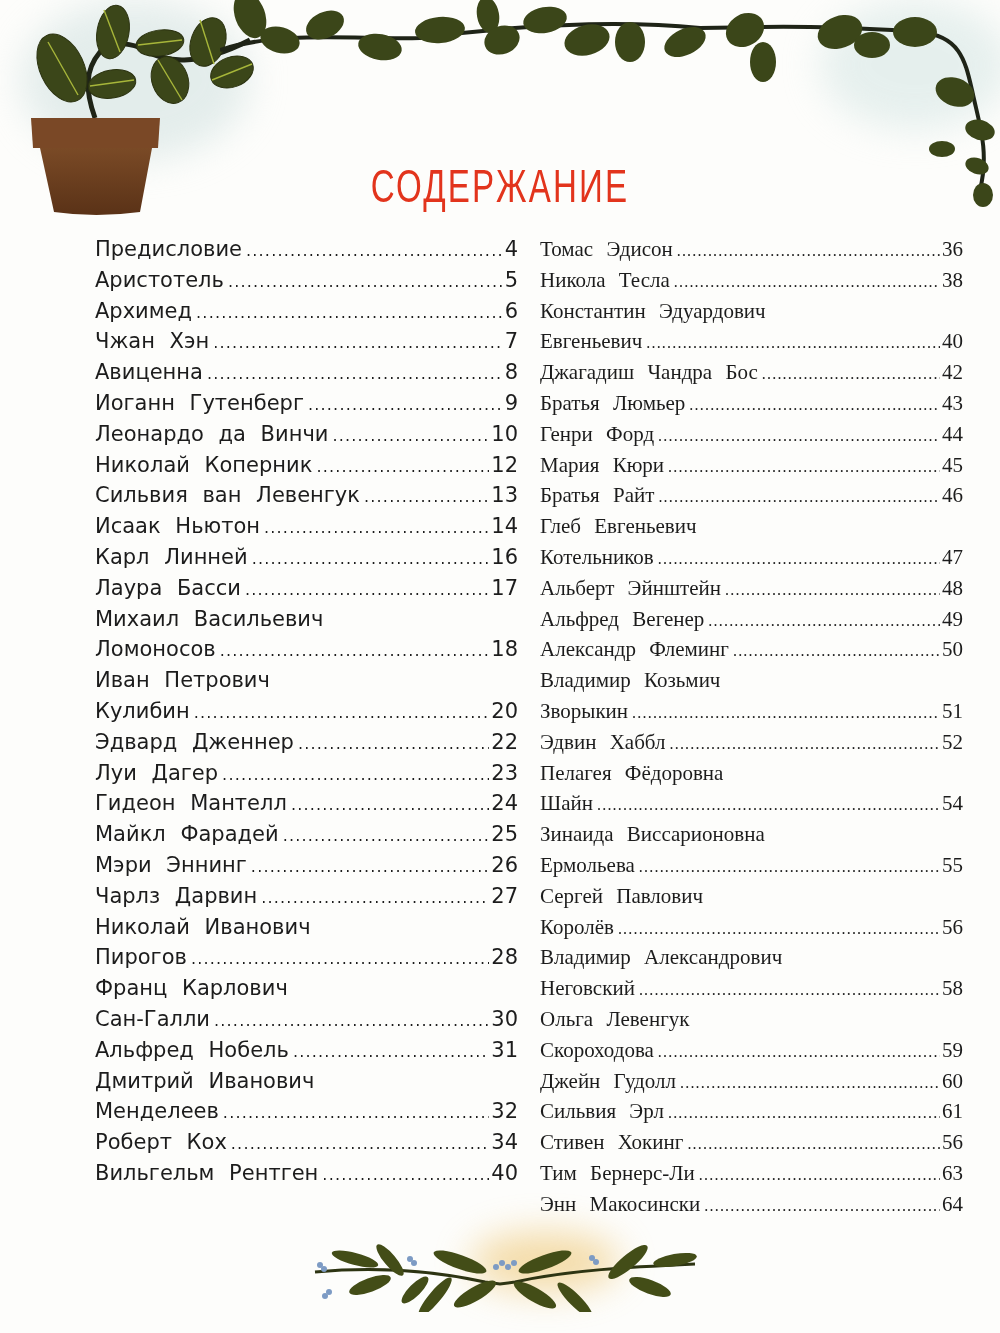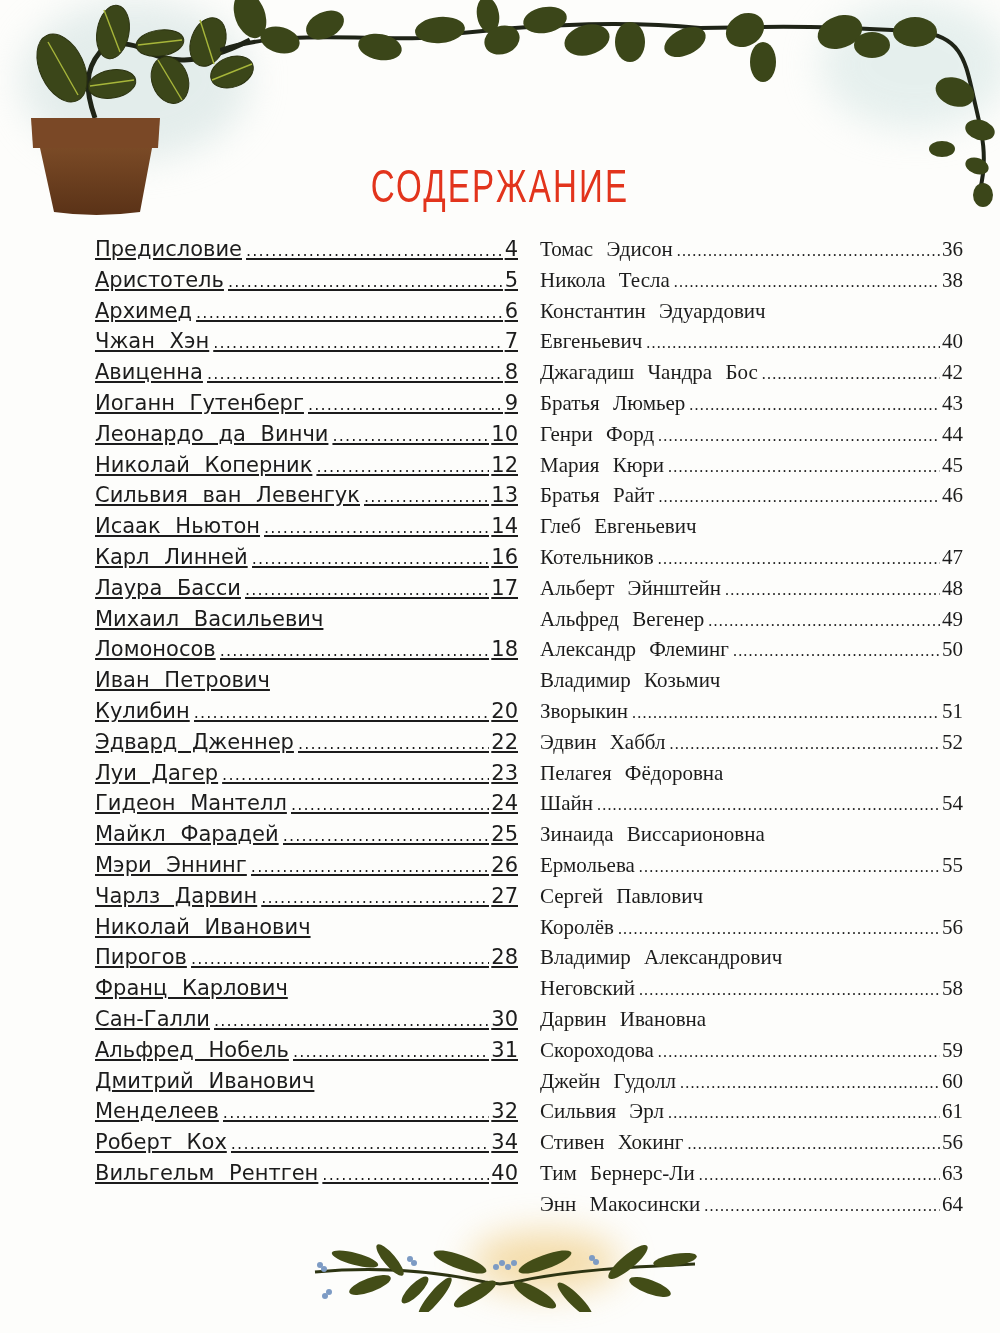--- a/index.html
+++ b/index.html
@@ -17,21 +17,21 @@
   .title {
     position: absolute; left: 0; right: 0; top: 128px;
     text-align: center;
     font-family: "Liberation Sans", sans-serif;
     font-size: 46px; letter-spacing: 3px;
     color: #e2341c;
     transform: scaleX(0.72); transform-origin: center;
     font-weight: normal;
   }
   .col { position: absolute; top: 234px; }
-  .col.left { left: 95px; width: 423px; text-decoration: underline; }
+  .col.left { left: 95px; width: 423px; }
   .col.right { left: 540px; width: 423px; font-family: Liberation Serif, serif; }
   .row {
     height: 30.8px; line-height: 30.8px;
     display: flex; align-items: baseline;
     font-size: 21px; white-space: nowrap;
   }
   .row .name { word-spacing: 8px; }
   .row .dots {
     flex: 1; overflow: hidden; margin: 0 2px 0 4px;
     position: relative; top: 0px;
@@ -374,21 +374,21 @@
     <div class="row noleader">
       <span class="name">Владимир Александрович</span>
       <span class="page"></span>
     </div>
     <div class="row">
       <span class="name">Неговский</span>
       <span class="dots"></span>
       <span class="page">58</span>
     </div>
     <div class="row noleader">
-      <span class="name">Дарвин Ивановна</span>
+      <span class="name">Ольга Левенгук</span>
       <span class="page"></span>
     </div>
     <div class="row">
       <span class="name">Скороходова</span>
       <span class="dots"></span>
       <span class="page">59</span>
     </div>
     <div class="row">
       <span class="name">Джейн Гудолл</span>
       <span class="dots"></span>

